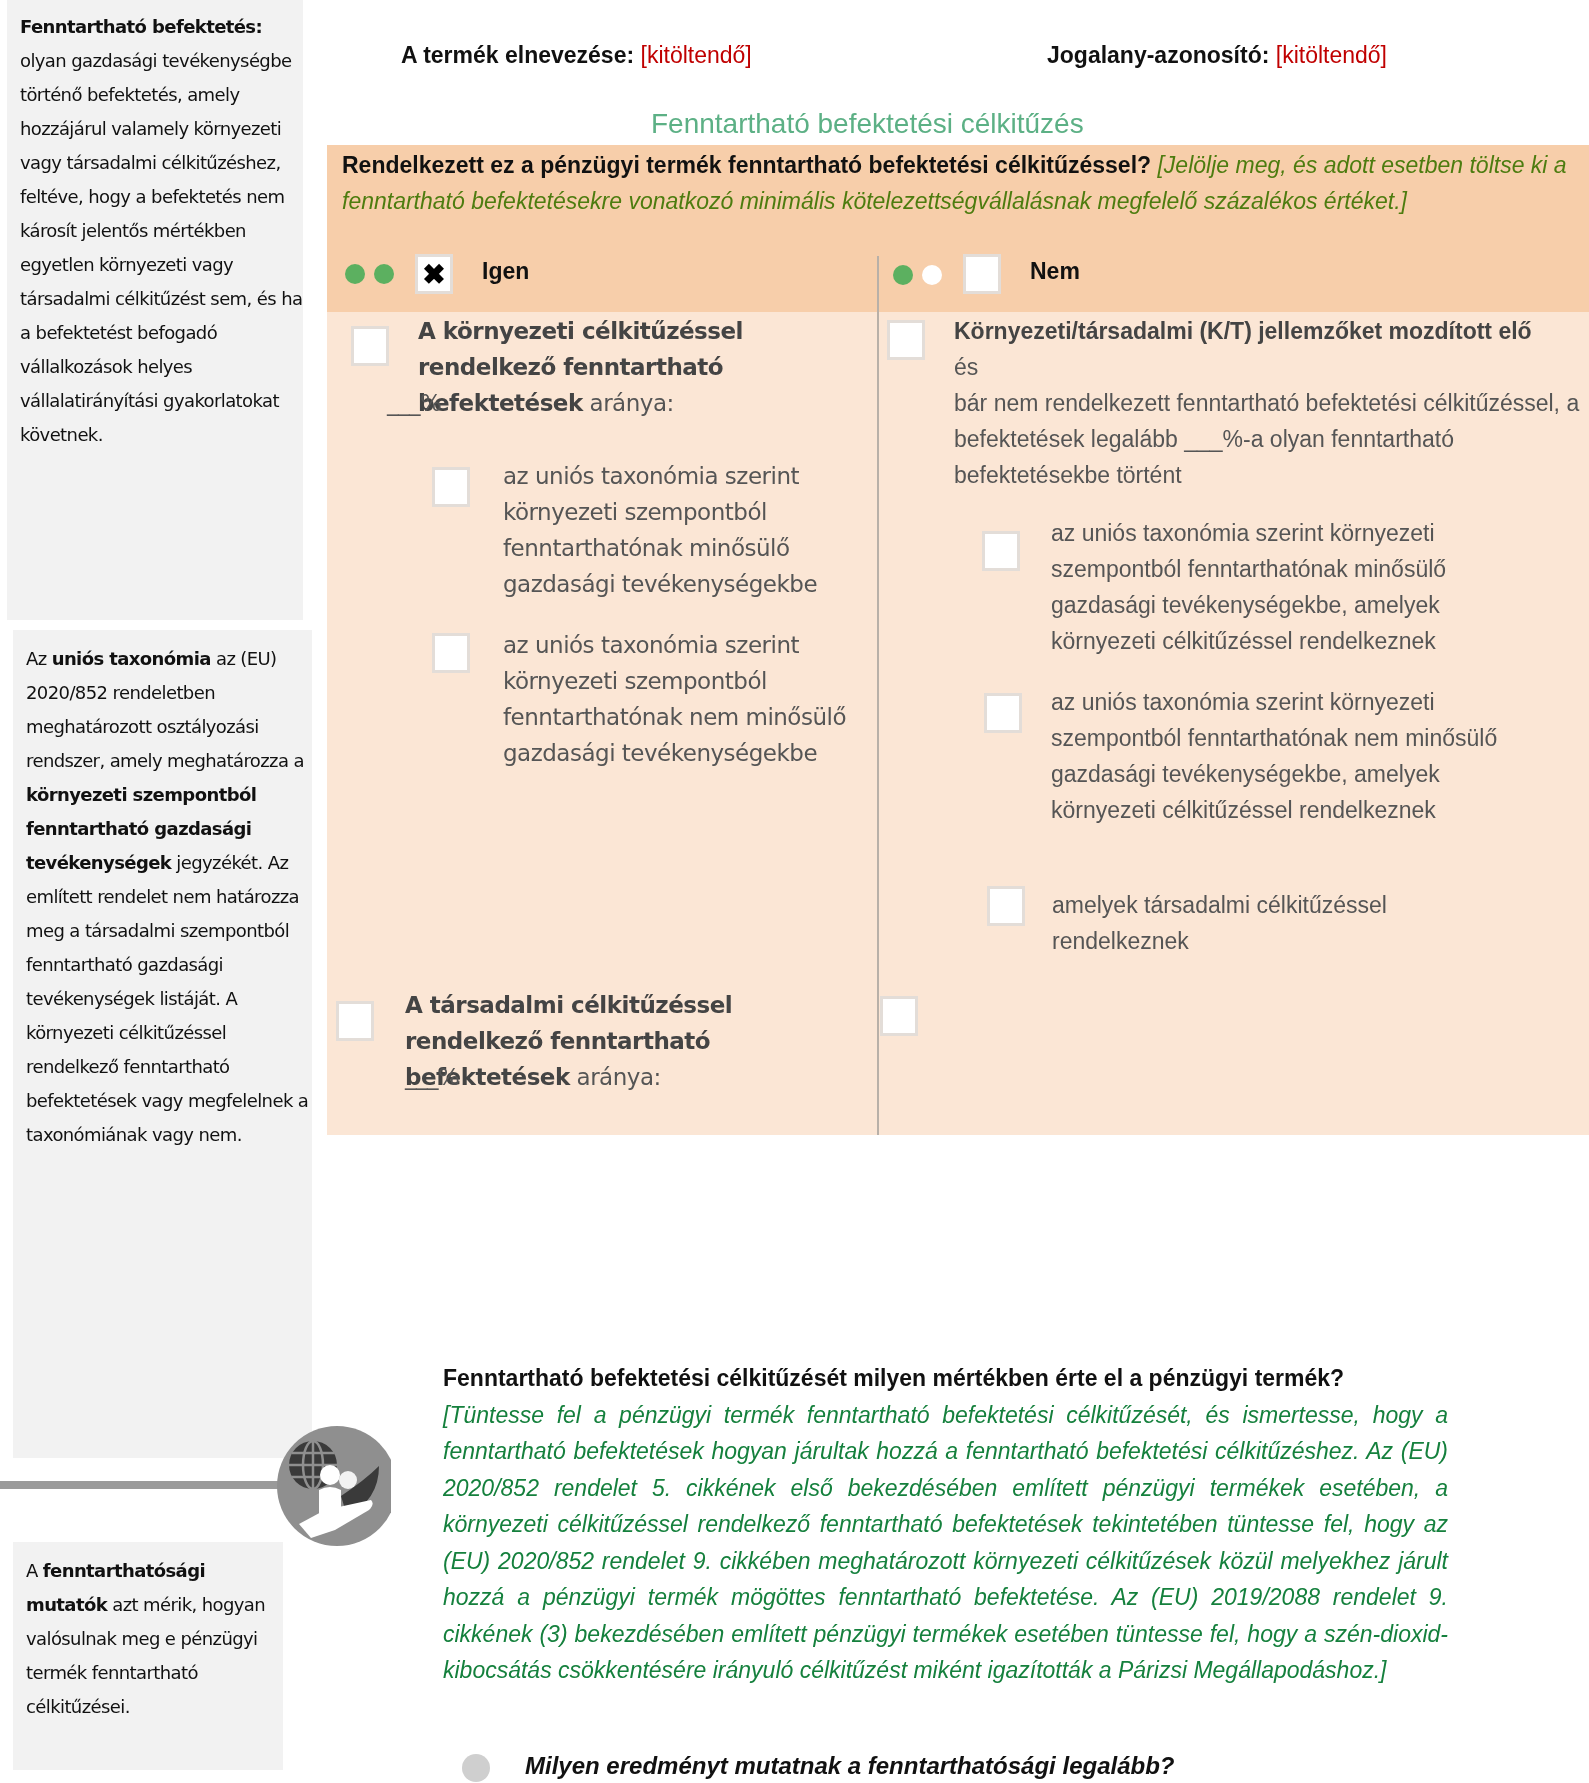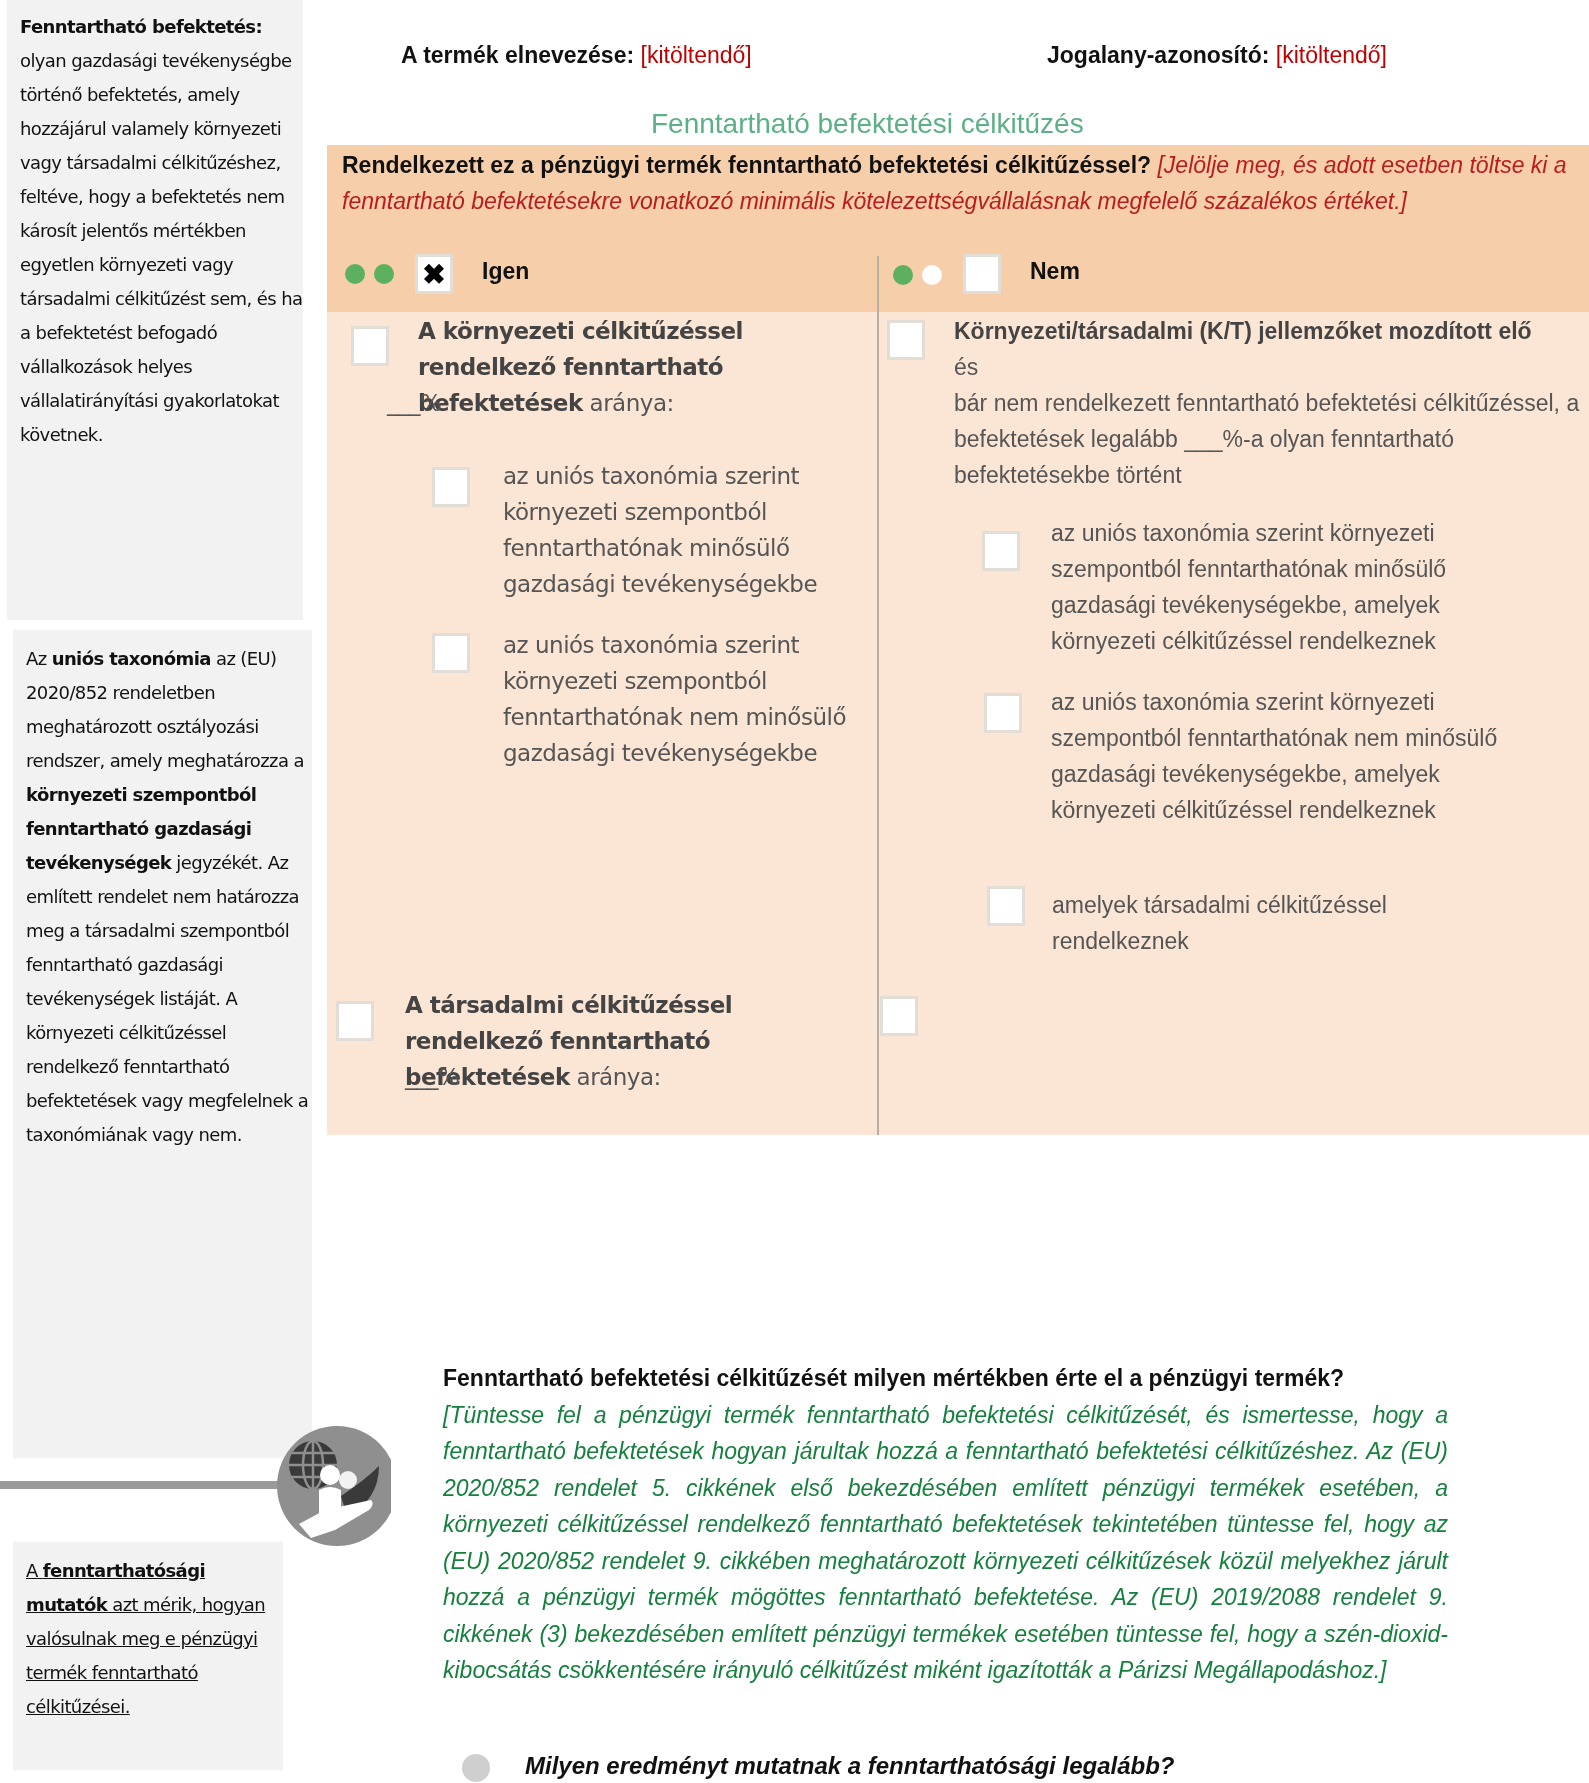--- a/index.html
+++ b/index.html
@@ -5,41 +5,41 @@
   html, body { margin:0; padding:0; background:#ffffff; }
   body { width:1589px; height:1783px; position:relative; overflow:hidden;
          font-family:"Liberation Sans", sans-serif; color:#111; }
 
   
   .side-box { position:absolute; background:#f2f2f2; font-size:18px; line-height:34px; color:#111;
               font-family:"DejaVu Sans", sans-serif; letter-spacing:-0.6px; }
   .side-box b { font-weight:bold; }
   #side-box-1 { left:7px; top:0; width:296px; height:620px; padding:10px 0 0 13px; box-sizing:border-box; }
   #side-box-2 { left:13px; top:630px; width:299px; height:828px; padding:12px 0 0 13px; box-sizing:border-box; }
-  #side-box-3 { left:13px; top:1542px; width:270px; height:228px; padding:12px 0 0 13px; box-sizing:border-box;text-decoration:underline; }
+  #side-box-3 { left:13px; top:1542px; width:270px; height:228px; padding:12px 0 0 13px; box-sizing:border-box; }
 
   .divider-bar { position:absolute; left:0; top:1481px; width:285px; height:8px; background:#9a9a9a; }
   .icon-circle { position:absolute; left:275px; top:1420px; width:116px; height:130px; }
 
   
   .hdr { position:absolute; top:42px; font-size:23px; font-family:"Liberation Sans", sans-serif; font-weight:bold;margin-left:20px; }
   .hdr .ph { color:#c00000; font-weight:normal; }
   #hdr-name { left:381px; }
   #hdr-lei { left:1027px; }
 
   .section-title { position:absolute; left:651px; top:108px; font-size:28px; color:#5cb085;
                    font-family:"Liberation Sans", sans-serif; }
 
   
   .panel { position:absolute; left:327px; top:145px; width:1262px; height:990px; background:#fbe6d5; }
   .panel-head { position:absolute; left:327px; top:145px; width:1262px; height:167px; background:#f7ceaa; }
   .q-text { position:absolute; left:342px; top:147px; width:1230px; font-size:23px; line-height:36px;
             font-family:"Liberation Sans", sans-serif; }
   .q-text b { font-weight:bold; color:#111; }
-  .q-text i { color:#b91c1c; }
+  .q-text i { color:#4d7c0f; }
   .col-divider { position:absolute; left:877px; top:256px; width:2px; height:879px; background:#b8b0a8; }
 
   .dot { position:absolute; width:20px; height:20px; border-radius:50%; }
   .green { background:#5cb060; }
   .white { background:#ffffff; }
 
   .cbox { position:absolute; width:38px; height:40px; background:#fff; border:3px solid #e3ddd8; box-sizing:border-box; }
   .cbox.checked { display:flex; align-items:center; justify-content:center; font-size:28px; font-weight:bold; color:#000; }
 
   .opt-label { position:absolute; font-size:23px; font-weight:bold; font-family:"Liberation Sans", sans-serif; color:#111; }

